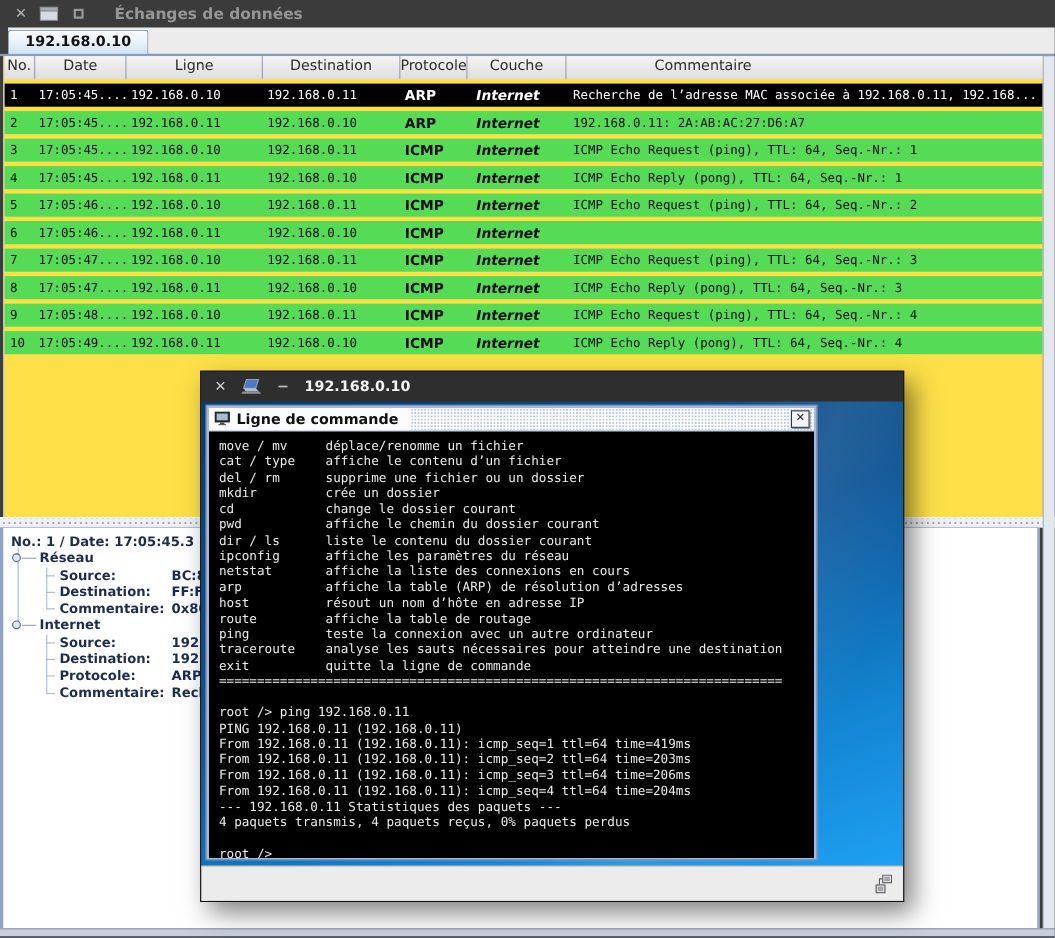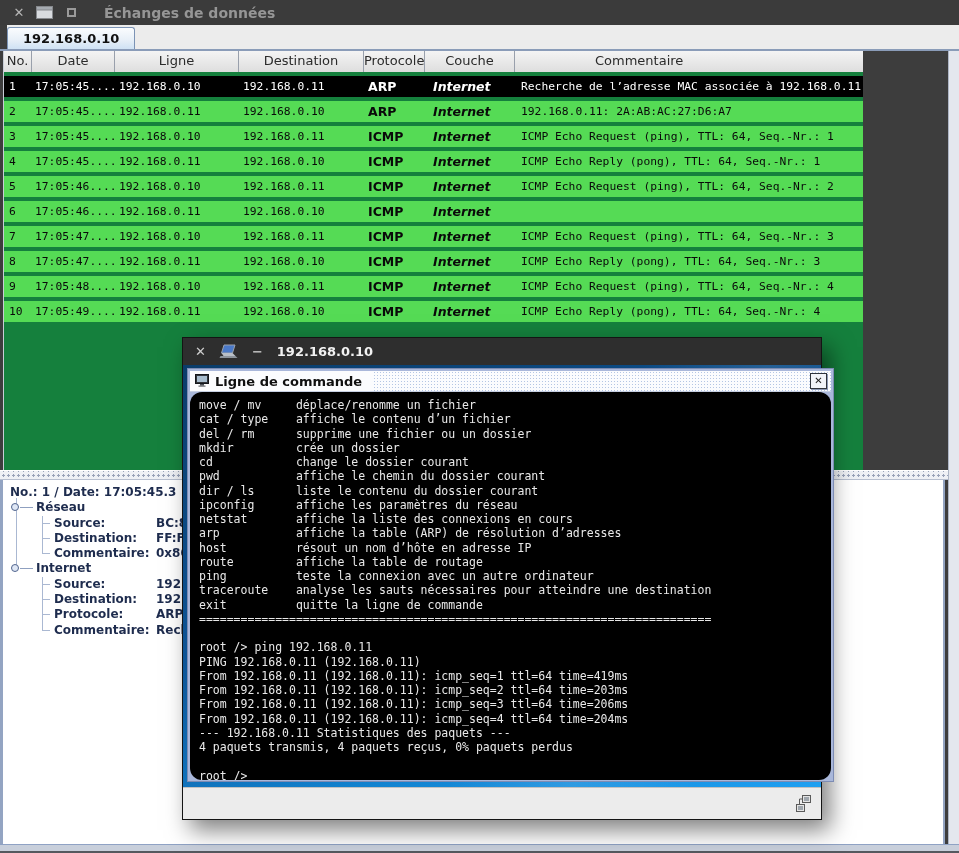--- a/index.html
+++ b/index.html
@@ -23,21 +23,21 @@
   
   .tabstrip{position:absolute;left:0;top:25px;width:959px;height:24px;
             background:linear-gradient(90deg,#3d3d3d 0 7px,#ececec 7px);}
   .tab{position:absolute;left:7px;top:2px;height:22px;padding:0 15px;
        background:linear-gradient(180deg,#fafcfe 0%,#e8f0f8 55%,#cfe2f4 100%);
        border:1px solid #7b93b5;border-bottom:none;border-radius:3px 3px 0 0;
        font-size:13px;font-weight:bold;color:#111;line-height:21px;}
   .tabline{position:absolute;left:0;top:49px;width:959px;height:2px;background:#8a9cb8;}
 
   
-  .table-wrap{position:absolute;left:3px;top:51px;width:860px;height:419px;background:#15803d;
+  .table-wrap{position:absolute;left:3px;top:51px;width:945px;height:419px;background:#fde047;
               border-left:1px solid #c8cdd6;overflow:hidden;}
   .thead{display:grid;grid-template-columns:28px 83px 124px 125px 61px 90px 1fr;height:21px;
          background:linear-gradient(180deg,#f4f4f4,#dedede);}
   .th{font-size:13px;color:#2b2b2b;text-align:center;line-height:20px;border-right:1px solid #99a0ac;
       overflow:hidden;white-space:nowrap;}
   .th6{text-align:left;padding-left:80px;border-right:none;}
   .trow{display:grid;grid-template-columns:28px 83px 124px 125px 61px 90px 1fr;height:21px;
         margin-top:4px;background:var(--row-green);color:#0a0a0a;}
   .trow.selected{background:#000;color:#fff;}
   .td{font-family:"DejaVu Sans Mono","Liberation Mono",monospace;font-size:11.3px;line-height:21px;
@@ -89,36 +89,36 @@
   .app-min{margin-left:13px;font-size:13px;font-weight:bold;color:#bdbdbd;}
   .app-title{margin-left:14px;font-size:13px;font-weight:bold;color:#f2f2f2;}
   .desktop{position:relative;height:422px;
            background:linear-gradient(160deg,#0a3c6a 0%,#0d5496 45%,#1283d0 75%,#1fa0f2 100%);}
   .desktop::before{content:"";position:absolute;inset:0;
            background:linear-gradient(115deg,transparent 55%,rgba(255,255,255,.10) 70%,transparent 85%);}
   .app-taskbar{position:relative;height:32px;background:#ececec;border-top:1px solid #c2c2c2;}
   .tray-icon{position:absolute;right:10px;top:7px;}
 
   
-  .cmd-window{position:absolute;left:4px;top:3px;width:647px;height:414px;background:#a9b7da;
+  .cmd-window{position:absolute;left:4px;top:3px;width:556px;height:414px;background:#a9b7da;
               border:1px solid #7d8cb4;padding:2px;}
   .cmd-titlebar{position:relative;height:21px;
                 background-color:#fbfcfe;
                 background-image:radial-gradient(circle,#b4c6e4 0.8px,transparent 0.95px);
                 background-size:3px 3px;border-bottom:1px solid #c6cfe2;}
   .cmd-titleblock{position:absolute;left:0;top:0;height:20px;display:flex;align-items:center;
                   background:#fbfcfe;padding:0 12px 0 5px;}
   .cmd-title{margin-left:6px;font-size:13px;font-weight:bold;color:#101010;white-space:nowrap;}
   .cmd-close{position:absolute;right:4px;top:2px;width:17px;height:16px;background:#f2f4f9;
              border:1px solid #30343c;box-shadow:1px 1px 0 #8d99b5;
              font-size:10px;font-weight:bold;color:#1a1a1a;text-align:center;line-height:14px;}
   .cmd-screen{height:388px;background:#000;color:var(--term-text);
               font-family:"DejaVu Sans Mono","Liberation Mono",monospace;
               font-size:11.5px;line-height:14.25px;padding:6px 0 0 9px;
-              white-space:pre;overflow:hidden;border-radius:12px;}
+              white-space:pre;overflow:hidden;}
 </style>
 </head>
 <body>
 
 <div class="screen">
 
   <div class="titlebar">
     <span class="tb-close">✕</span>
     <span class="tb-winicon">
       <svg width="17" height="13" viewBox="0 0 17 13">

